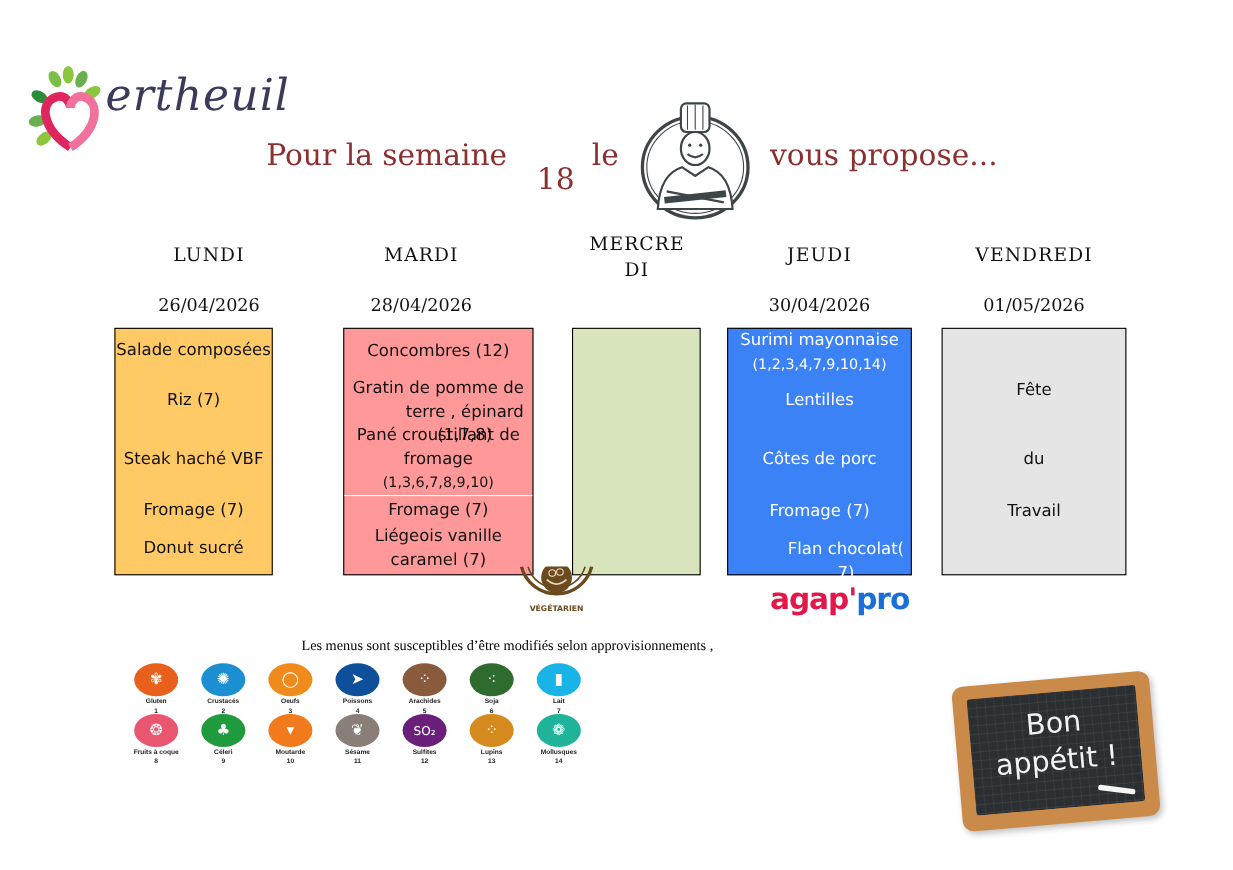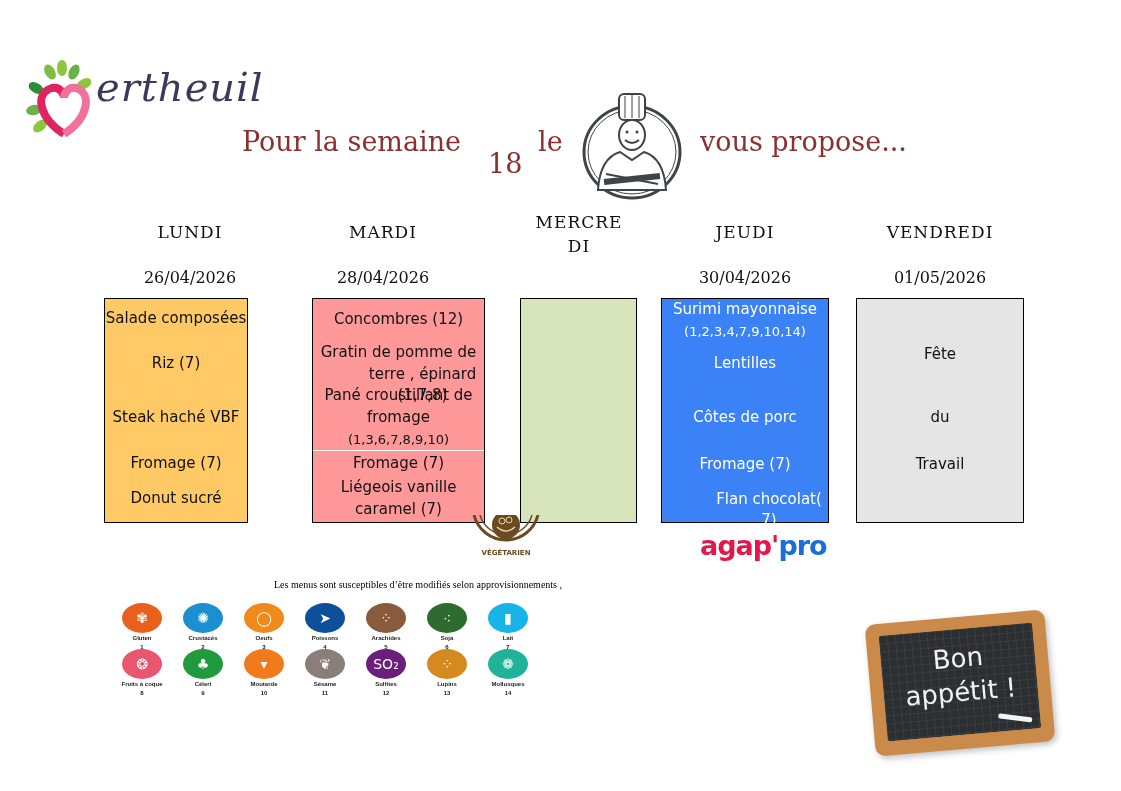--- a/index.html
+++ b/index.html
@@ -29,21 +29,21 @@
     .box-thu { left: 661px; width: 168px; background: #3b82f6; color: #ffffff; }
     .box-fri { left: 856px; width: 168px; background: #e5e5e5; }
     .small { font-size: 13px; }
     .divider { position: absolute; left: 0; right: 0; top: 151px; height: 1px; background: #ffffff; }
 
     .veg-badge { position: absolute; left: 471px; top: 515px; width: 70px; height: 56px; }
     .agap { position: absolute; left: 700px; top: 530px; font-family: "DejaVu Sans", sans-serif; font-weight: bold; font-size: 27px; letter-spacing: -1px; }
     .agap .a1 { color: #e3174a; }
     .agap .a2 { color: #1a6ed8; }
 
-    .notice { position: absolute; left: 274px; top: 579px; font-family: "Liberation Serif", serif; font-size: 10px; color: #000; }
+    .notice { position: absolute; left: 274px; top: 579px; font-family: "Liberation Serif", serif; font-size: 13px; color: #000; }
 
     .allergens { position: absolute; left: 114px; top: 603px; width: 430px; }
     .allergen { position: absolute; width: 56px; text-align: center; }
     .allergen .circle { width: 40px; height: 30px; border-radius: 50%; margin: 0 auto; display: flex; align-items: center; justify-content: center; color: #fff; font-size: 14px; font-family: "DejaVu Sans", sans-serif; }
     .allergen .lbl { font-family: "Liberation Sans", sans-serif; font-size: 6px; font-weight: bold; color: #222; line-height: 7px; margin-top: 2px; }
 
     .slate { position: absolute; left: 870px; top: 617px; width: 180px; height: 132px; transform: rotate(-5deg); }
     .slate-frame { position: absolute; inset: 0; background: #c98a4a; border-radius: 10px; box-shadow: 2px 3px 6px rgba(0,0,0,0.25); }
     .slate-board { position: absolute; left: 13px; top: 12px; right: 13px; bottom: 14px; background: #2b2f31; border-radius: 3px;
       background-image: linear-gradient(rgba(255,255,255,0.06) 1px, transparent 1px), linear-gradient(90deg, rgba(255,255,255,0.06) 1px, transparent 1px);
@@ -214,21 +214,21 @@
     <div class="circle" style="background:#f07a1c;">▾</div>
     <div class="lbl">Moutarde</div>
     <div class="lbl">10</div>
   </div>
   <div class="allergen" style="left:183px;top:46px;">
     <div class="circle" style="background:#8a7f78;">❦</div>
     <div class="lbl">Sésame</div>
     <div class="lbl">11</div>
   </div>
   <div class="allergen" style="left:244px;top:46px;">
-    <div class="circle" style="background:#6a1f7a;font-size:14px;">SO₂</div>
+    <div class="circle" style="background:#6a1f7a;font-size:11px;">SO₂</div>
     <div class="lbl">Sulfites</div>
     <div class="lbl">12</div>
   </div>
   <div class="allergen" style="left:305px;top:46px;">
     <div class="circle" style="background:#d48a1c;">⁘</div>
     <div class="lbl">Lupins</div>
     <div class="lbl">13</div>
   </div>
   <div class="allergen" style="left:366px;top:46px;">
     <div class="circle" style="background:#1fb39a;">❁</div>

